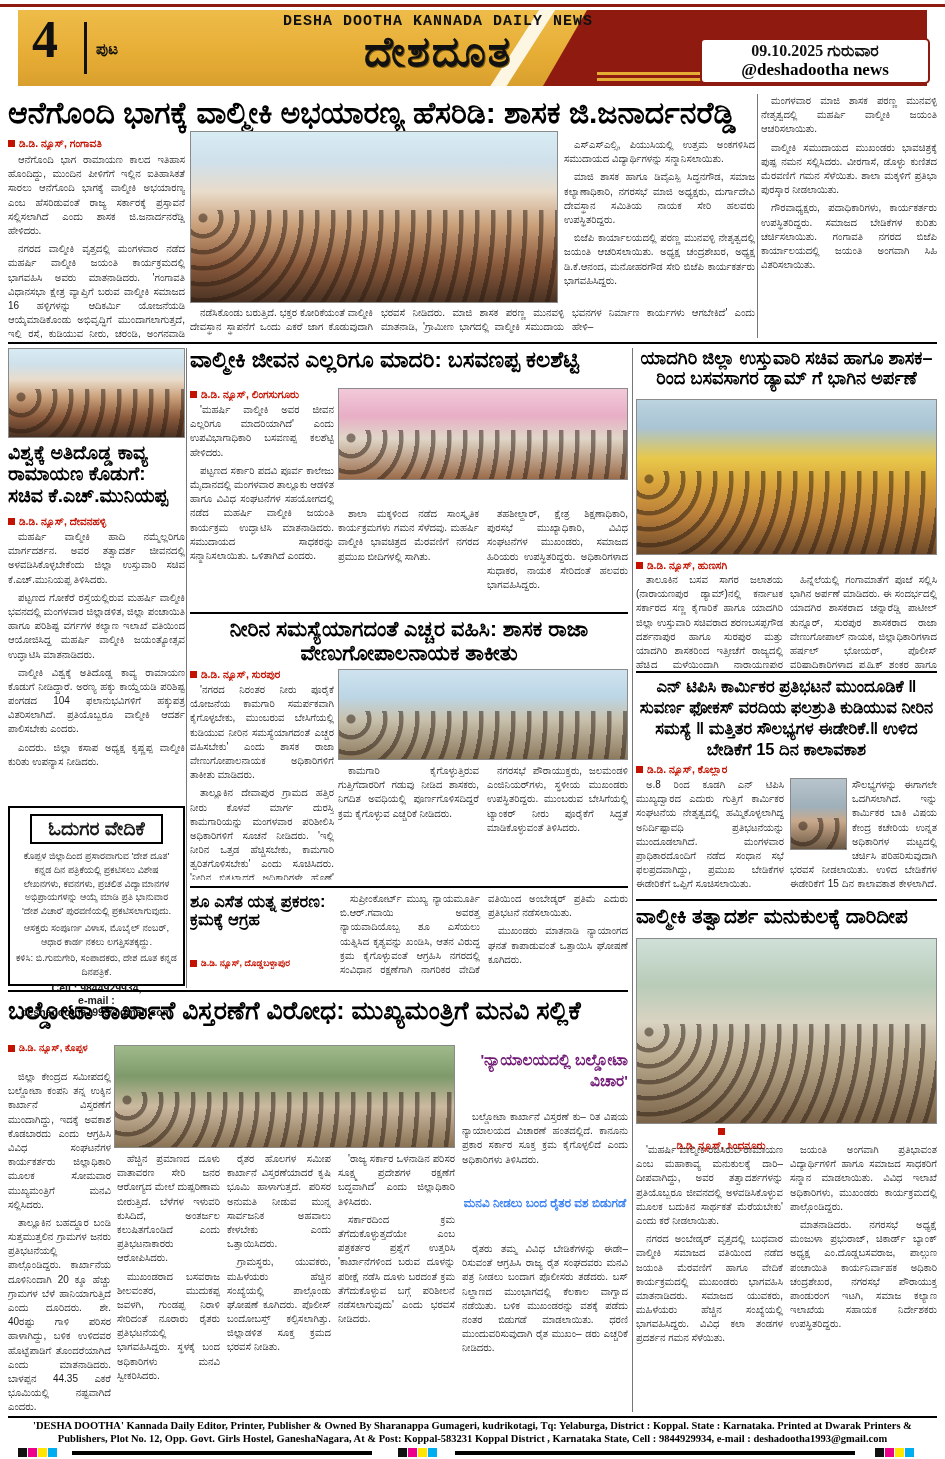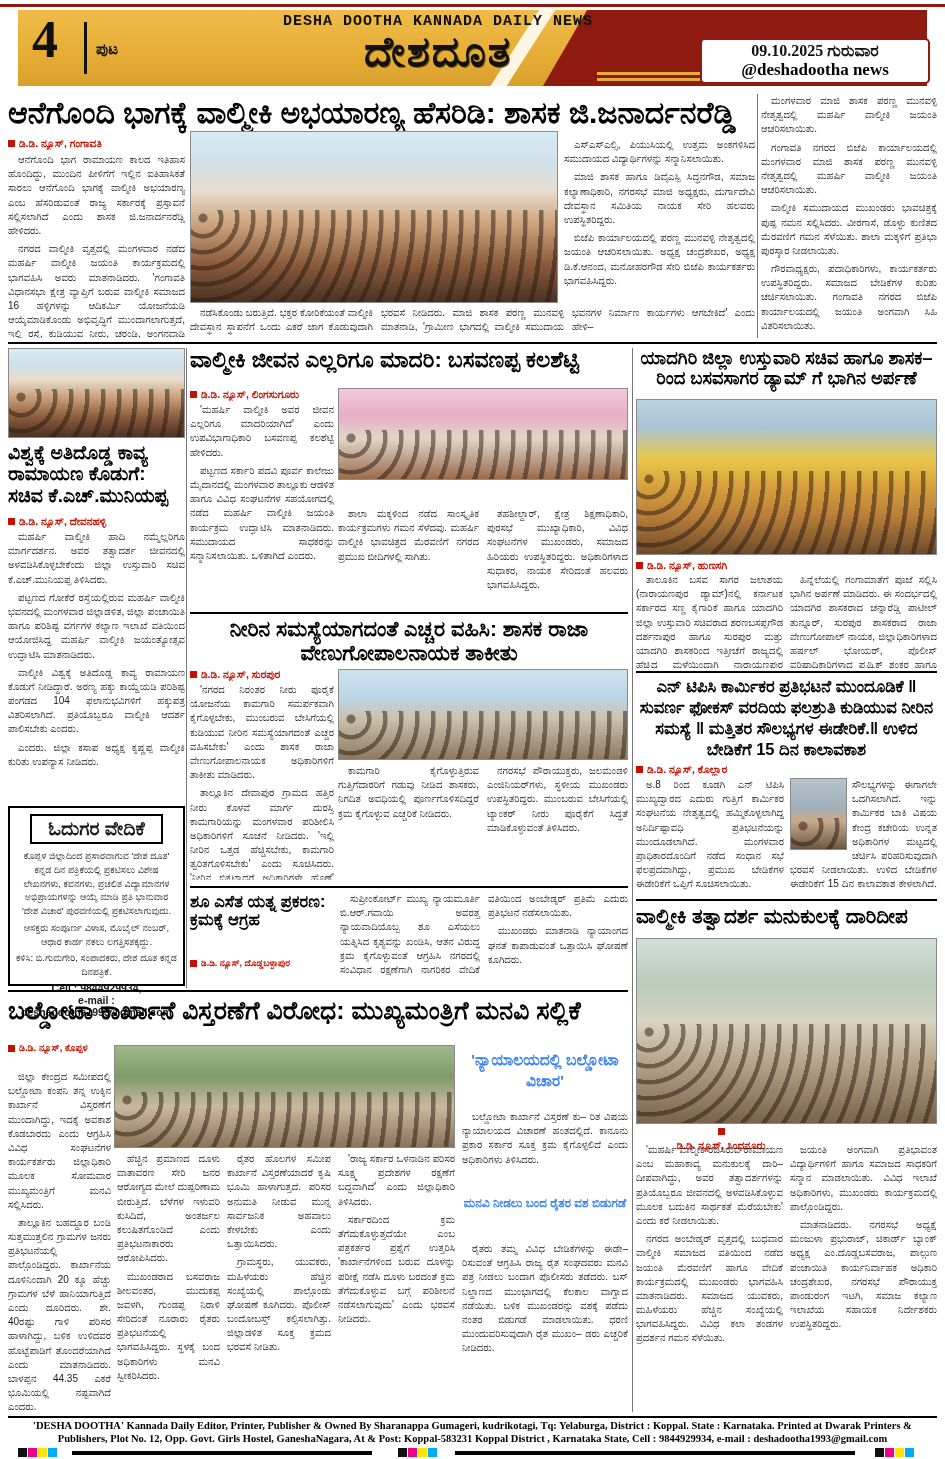--- a/index.html
+++ b/index.html
@@ -35,21 +35,21 @@
   .headline{position:absolute;font-weight:bold;color:#000;line-height:1.12;overflow:hidden;}
   .one-line{white-space:nowrap;}
   .centered{text-align:center;}
   .bylinerow{position:absolute;display:flex;align-items:center;gap:4px;overflow:hidden;}
   .bullet{width:7px;height:7px;background:#c41200;flex:0 0 auto;}
   .bylinetxt{color:#c41200;font-weight:bold;font-size:10.5px;white-space:nowrap;}
   .body{position:absolute;font-size:10px;line-height:1.42;text-align:justify;overflow:hidden;color:#191919;}
   .body p{margin:0 0 4px 0;text-indent:10px;}
   .cols2{column-count:2;column-gap:8px;}
   .cols3{column-count:3;column-gap:8px;}
-  .quotehead{position:absolute;font-weight:bold;font-size:15.5px;text-align:center;line-height:1.35;color:#3b82f6;overflow:hidden;}
+  .quotehead{position:absolute;font-weight:bold;font-size:15.5px;text-align:right;line-height:1.35;color:#701a75;overflow:hidden;}
   .subhead2{position:absolute;font-weight:bold;font-size:12px;text-align:center;line-height:1.25;color:#3b82f6;overflow:hidden;}
   
   .photo{position:absolute;border:1px solid #8a8a8a;box-sizing:border-box;overflow:hidden;}
   .photo::after{content:"";position:absolute;left:0;right:0;bottom:0;top:46%;
      background:repeating-radial-gradient(circle at 12px 8px,rgba(40,25,15,.5) 0 4px,rgba(0,0,0,0) 5px 16px);}
   .ph-stage{background:linear-gradient(180deg,#d8ecf4 0%,#cfe0ea 18%,#e9dccb 35%,#caa07a 55%,#8a5a3c 78%,#4a3223 100%);}
   .ph-pink{background:linear-gradient(180deg,#f2c9d8 0%,#e8aec6 30%,#e0d6c8 55%,#9a6b4a 100%);}
   .ph-garland{background:linear-gradient(180deg,#bcd3e0 0%,#a9c4d4 18%,#e8c84a 38%,#d9a33c 55%,#b97f3a 75%,#6e4a2a 100%);}
   .ph-sky{background:linear-gradient(180deg,#cfe3ee 0%,#bcd6e6 30%,#c9c2ae 55%,#8d7a5e 100%);}
   .ph-crowd{background:linear-gradient(180deg,#cfe0d8 0%,#b8ccb8 25%,#d9d3c2 45%,#b9a98c 65%,#7a6348 100%);}
@@ -109,21 +109,20 @@
     </div>
   <div class="photo ph-stage" style="left:190px;top:131px;width:368px;height:172px;"></div>
   <div class="body" style="left:564px;top:138px;width:191px;height:198px;">
       <p>ಎಸ್ಎಸ್ಎಲ್ಸಿ, ಪಿಯುಸಿಯಲ್ಲಿ ಉತ್ತಮ ಅಂಕಗಳಿಸಿದ ಸಮುದಾಯದ ವಿದ್ಯಾರ್ಥಿಗಳನ್ನು ಸನ್ಮಾನಿಸಲಾಯಿತು.</p>
       <p>ಮಾಜಿ ಶಾಸಕ ಹಾಗೂ ಡಿವೈಎಸ್ಪಿ ಸಿದ್ಧನಗೌಡ, ಸಮಾಜ ಕಲ್ಯಾಣಾಧಿಕಾರಿ, ನಗರಸಭೆ ಮಾಜಿ ಅಧ್ಯಕ್ಷರು, ದುರ್ಗಾದೇವಿ ದೇವಸ್ಥಾನ ಸಮಿತಿಯ ನಾಯಕ ಸೇರಿ ಹಲವರು ಉಪಸ್ಥಿತರಿದ್ದರು.</p>
       <p>ಬಿಜೆಪಿ ಕಾರ್ಯಾಲಯದಲ್ಲಿ ಪರಣ್ಣ ಮುನವಳ್ಳಿ ನೇತೃತ್ವದಲ್ಲಿ ಜಯಂತಿ ಆಚರಿಸಲಾಯಿತು. ಅಧ್ಯಕ್ಷ ಚಂದ್ರಶೇಖರ, ಅಧ್ಯಕ್ಷ ಡಿ.ಕೆ.ಆನಂದ, ಮನೋಹರಗೌಡ ಸೇರಿ ಬಿಜೆಪಿ ಕಾರ್ಯಕರ್ತರು ಭಾಗವಹಿಸಿದ್ದರು.</p>
     </div>
   <div class="vrule" style="left:757px;top:94px;height:244px;"></div>
   <div class="body" style="left:761px;top:94px;width:176px;height:244px;">
       <p>ಮಂಗಳವಾರ ಮಾಜಿ ಶಾಸಕ ಪರಣ್ಣ ಮುನವಳ್ಳಿ ನೇತೃತ್ವದಲ್ಲಿ ಮಹರ್ಷಿ ವಾಲ್ಮೀಕಿ ಜಯಂತಿ ಆಚರಿಸಲಾಯಿತು.</p>
-      <p>ಗಂಗಾವತಿ ನಗರದ ಬಿಜೆಪಿ ಕಾರ್ಯಾಲಯದಲ್ಲಿ ಮಂಗಳವಾರ ಮಾಜಿ ಶಾಸಕ ಪರಣ್ಣ ಮುನವಳ್ಳಿ ನೇತೃತ್ವದಲ್ಲಿ ಮಹರ್ಷಿ ವಾಲ್ಮೀಕಿ ಜಯಂತಿ ಆಚರಿಸಲಾಯಿತು.</p>
       <p>ವಾಲ್ಮೀಕಿ ಸಮುದಾಯದ ಮುಖಂಡರು ಭಾವಚಿತ್ರಕ್ಕೆ ಪುಷ್ಪ ನಮನ ಸಲ್ಲಿಸಿದರು. ವೀರಗಾಸೆ, ಡೊಳ್ಳು ಕುಣಿತದ ಮೆರವಣಿಗೆ ಗಮನ ಸೆಳೆಯಿತು. ಶಾಲಾ ಮಕ್ಕಳಿಗೆ ಪ್ರತಿಭಾ ಪುರಸ್ಕಾರ ನೀಡಲಾಯಿತು.</p>
       <p>ಗೌರವಾಧ್ಯಕ್ಷರು, ಪದಾಧಿಕಾರಿಗಳು, ಕಾರ್ಯಕರ್ತರು ಉಪಸ್ಥಿತರಿದ್ದರು. ಸಮಾಜದ ಬೇಡಿಕೆಗಳ ಕುರಿತು ಚರ್ಚಿಸಲಾಯಿತು. ಗಂಗಾವತಿ ನಗರದ ಬಿಜೆಪಿ ಕಾರ್ಯಾಲಯದಲ್ಲಿ ಜಯಂತಿ ಅಂಗವಾಗಿ ಸಿಹಿ ವಿತರಿಸಲಾಯಿತು.</p>
     </div>
   <div class="body cols3" style="left:190px;top:306px;width:565px;height:32px;">
       <p>ನಡೆಸಿಕೊಂಡು ಬರುತ್ತಿದೆ. ಭಕ್ತರ ಕೋರಿಕೆಯಂತೆ ವಾಲ್ಮೀಕಿ ದೇವಸ್ಥಾನ ಸ್ಥಾಪನೆಗೆ ಒಂದು ಎಕರೆ ಜಾಗ ಕೊಡುವುದಾಗಿ ಭರವಸೆ ನೀಡಿದರು. ಮಾಜಿ ಶಾಸಕ ಪರಣ್ಣ ಮುನವಳ್ಳಿ ಮಾತನಾಡಿ, 'ಗ್ರಾಮೀಣ ಭಾಗದಲ್ಲಿ ವಾಲ್ಮೀಕಿ ಸಮುದಾಯ ಭವನಗಳ ನಿರ್ಮಾಣ ಕಾರ್ಯಗಳು ಆಗಬೇಕಿದೆ' ಎಂದು ಹೇಳಿ–</p>
     </div>
   <div class="hrule" style="left:8px;top:342px;width:929px;"></div>
 
   <div class="photo ph-stage" style="left:8px;top:348px;width:177px;height:90px;"></div>
   <div class="headline" style="left:8px;top:442px;width:177px;height:70px;font-size:19px;">ವಿಶ್ವಕ್ಕೆ ಅತಿದೊಡ್ಡ ಕಾವ್ಯ ರಾಮಾಯಣ ಕೊಡುಗೆ: ಸಚಿವ ಕೆ.ಎಚ್.ಮುನಿಯಪ್ಪ</div>

